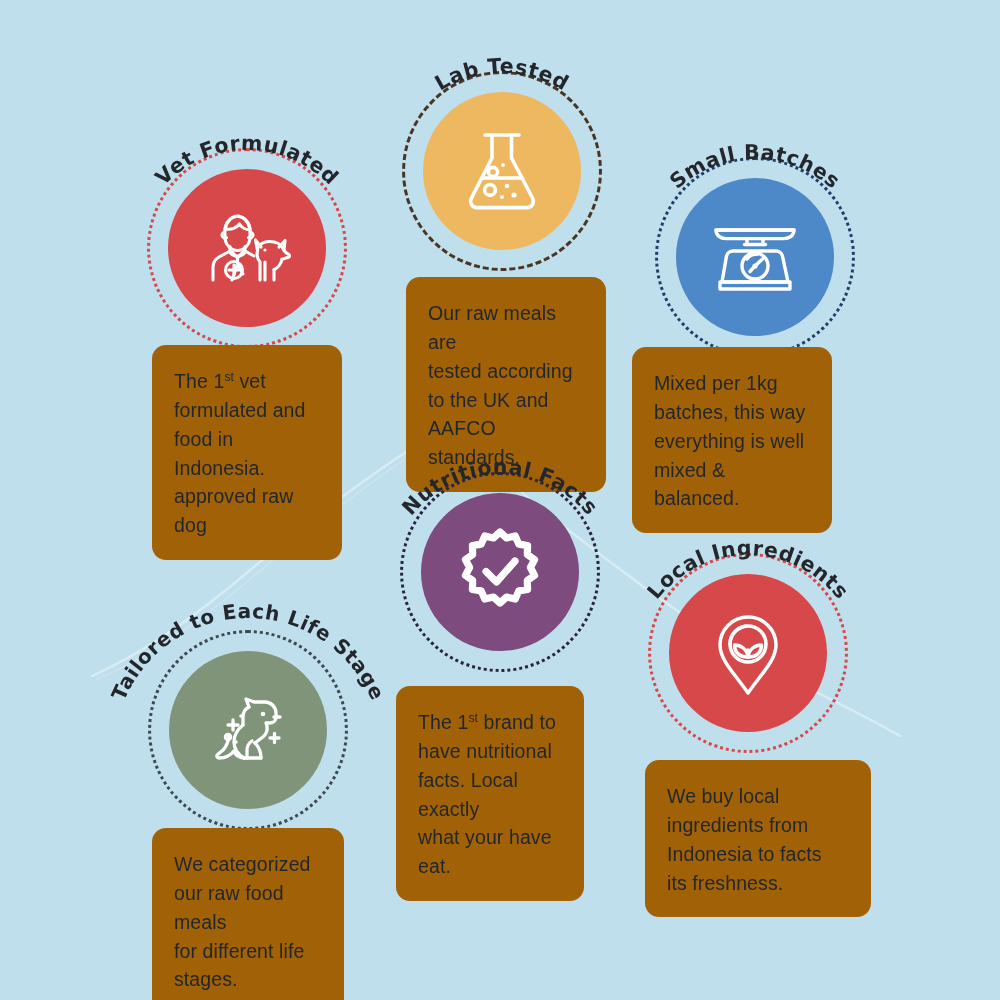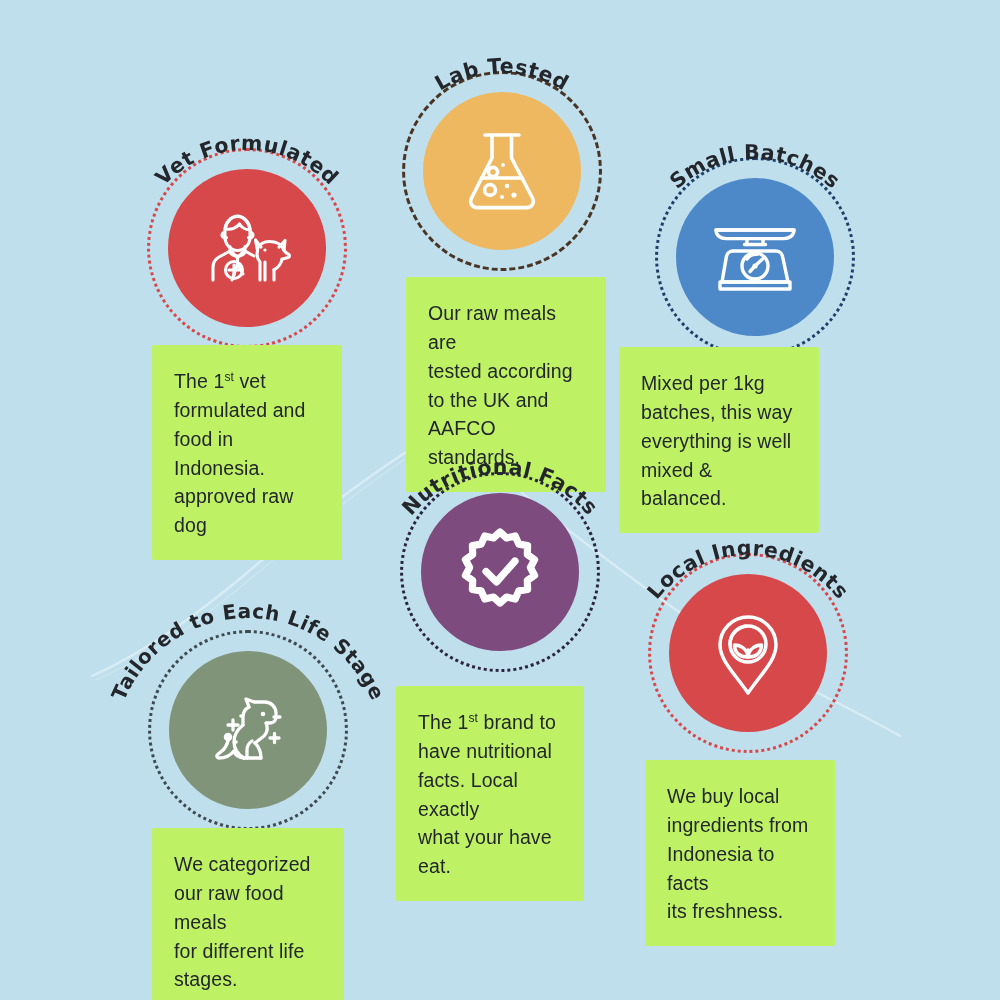--- a/index.html
+++ b/index.html
@@ -67,22 +67,22 @@
   .arc-label text {
     font-family: "DejaVu Sans", sans-serif;
     font-size: 20.5px;
     font-weight: 700;
     fill: #23262b;
     letter-spacing: 0.6px;
   }
 
   .card {
     position: absolute;
-    background: #bef264;
-    border-radius: 2px;
+    background: #a16207;
+    border-radius: 14px;
     padding: 22px 20px 20px 22px;
     color: #23262b;
     font-size: 19.5px;
     line-height: 1.48;
     font-weight: 400;
     letter-spacing: 0.1px;
   }
   .card p { margin: 0; }
   .card sup {
     font-size: 0.62em;
@@ -208,21 +208,21 @@
     <svg class="arc-label" viewBox="0 0 284 284">
       <defs>
         <path id="arcBatch" d="M 28 160 A 114 114 0 0 1 256 160" fill="none"></path>
       </defs>
       <text text-anchor="middle">
         <textPath href="#arcBatch" startOffset="50%">Small Batches</textPath>
       </text>
     </svg>
   </div>
 
-  <div class="card" style="left:619px; top:347px; width:200px;">
+  <div class="card" style="left:632px; top:347px; width:200px;">
     <p><span>Mixed per 1kg</span></p>
     <p><span>batches, this way</span></p>
     <p><span>everything is well</span></p>
     <p><span>mixed &amp; balanced.</span></p>
   </div>
 
   <div class="badge" style="left:400px; top:472px;">
     <div class="ring" style="border:3px dotted #2b2440;"></div>
     <div class="disc" style="background:#7d4b7e;">
       <svg width="92" height="92" viewBox="0 0 92 92">
@@ -265,21 +265,21 @@
     <svg class="arc-label" viewBox="0 0 284 284">
       <defs>
         <path id="arcLocal" d="M 28 160 A 114 114 0 0 1 256 160" fill="none"></path>
       </defs>
       <text text-anchor="middle">
         <textPath href="#arcLocal" startOffset="50%">Local Ingredients</textPath>
       </text>
     </svg>
   </div>
 
-  <div class="card" style="left:645px; top:760px; width:190px;">
+  <div class="card" style="left:645px; top:760px; width:226px;">
     <p><span>We buy local</span></p>
     <p><span>ingredients from</span></p>
     <p><span>Indonesia to facts</span></p>
     <p><span>its freshness.</span></p>
   </div>
 
   <div class="badge" style="left:148px; top:630px;">
     <div class="ring" style="border:3px dotted #3d4a4f;"></div>
     <div class="disc" style="background:#7f9479;">
       <svg width="96" height="90" viewBox="0 0 96 90">

